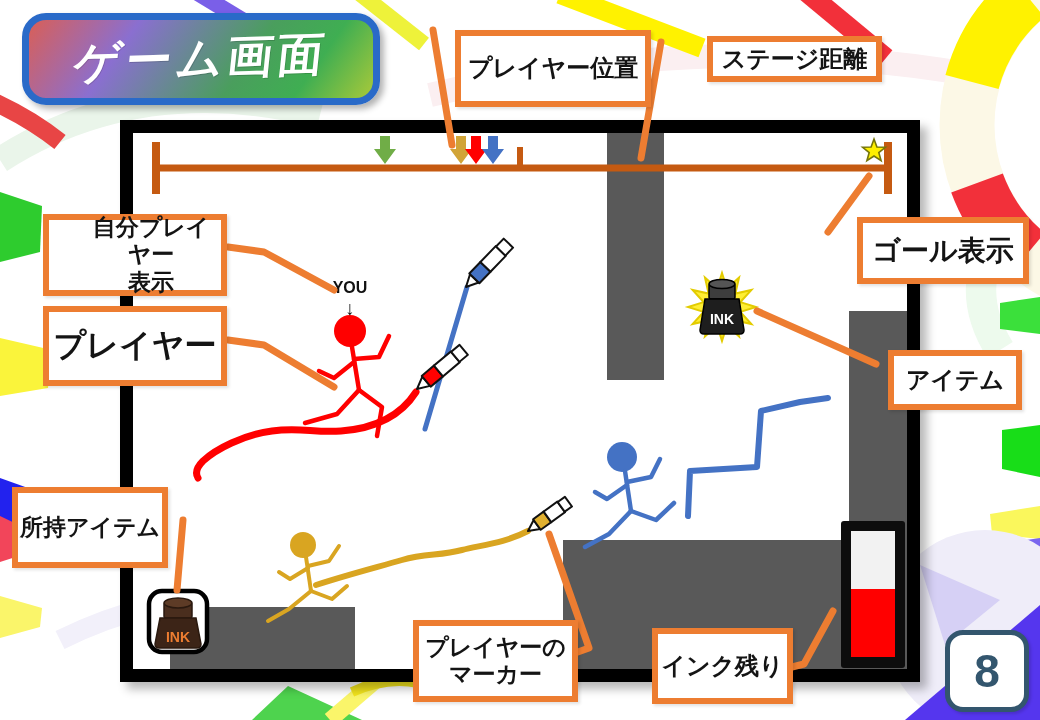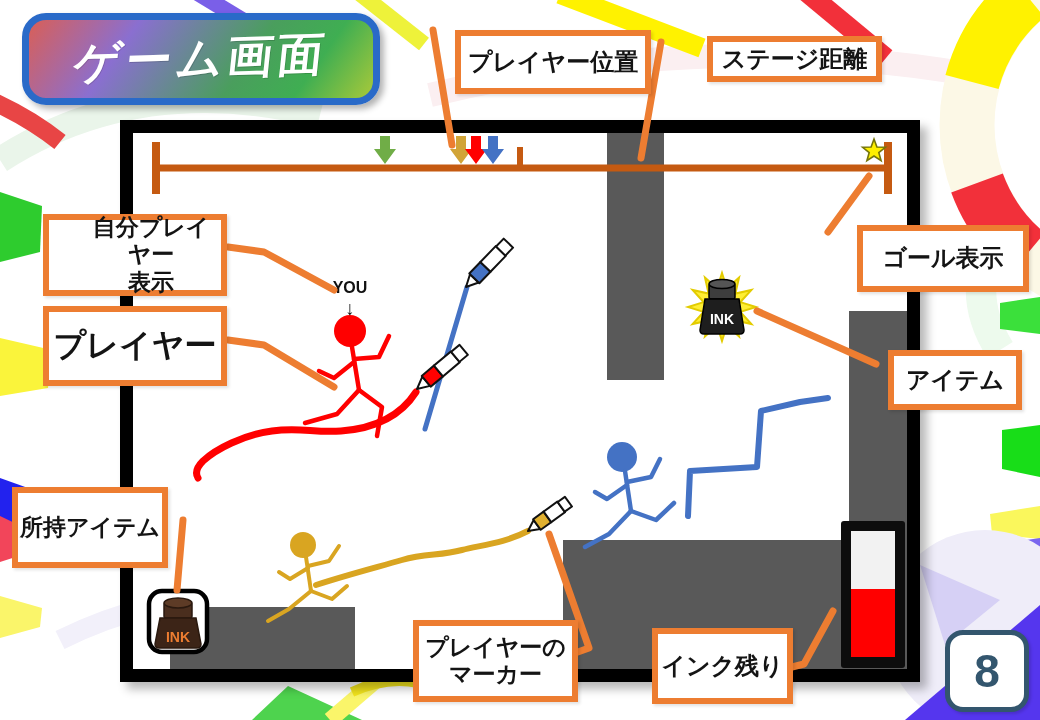--- a/index.html
+++ b/index.html
@@ -30,23 +30,23 @@
     box-shadow:7px 7px 9px rgba(0,0,0,.28);
   }
 
   
   .callout{
     position:absolute;box-sizing:border-box;background:#fff;border:6px solid #ED7D31;
     color:#141414;font-weight:900;display:flex;align-items:center;justify-content:center;
     text-align:center;z-index:4;line-height:1.18;box-shadow:2px 2px 3px rgba(0,0,0,.12);
   }
   .two-line{white-space:pre-line;}
-  #lbl-player-position{left:455px;top:30px;width:196px;height:64px;font-size:24px;}
+  #lbl-player-position{left:455px;top:30px;width:196px;height:77px;font-size:24px;}
   #lbl-stage-distance{left:707px;top:36px;width:175px;height:46px;font-size:24px;}
-  #lbl-goal{left:857px;top:217px;width:172px;height:67px;font-size:24px;margin-top:8px;}
+  #lbl-goal{left:857px;top:217px;width:172px;height:67px;font-size:28px;}
   #lbl-item{left:888px;top:350px;width:134px;height:60px;font-size:24px;}
   #lbl-self-player{left:43px;top:214px;width:184px;height:82px;font-size:23px;padding-left:32px;}
   #lbl-player{left:43px;top:306px;width:184px;height:80px;font-size:32px;}
   #lbl-held-item{left:12px;top:487px;width:156px;height:81px;font-size:23px;}
   #lbl-player-marker{left:413px;top:620px;width:165px;height:82px;font-size:23px;}
   #lbl-ink-remaining{left:652px;top:628px;width:141px;height:76px;font-size:24px;}
 
   
   .page-box{
     position:absolute;left:945px;top:630px;width:84px;height:82px;box-sizing:border-box;

